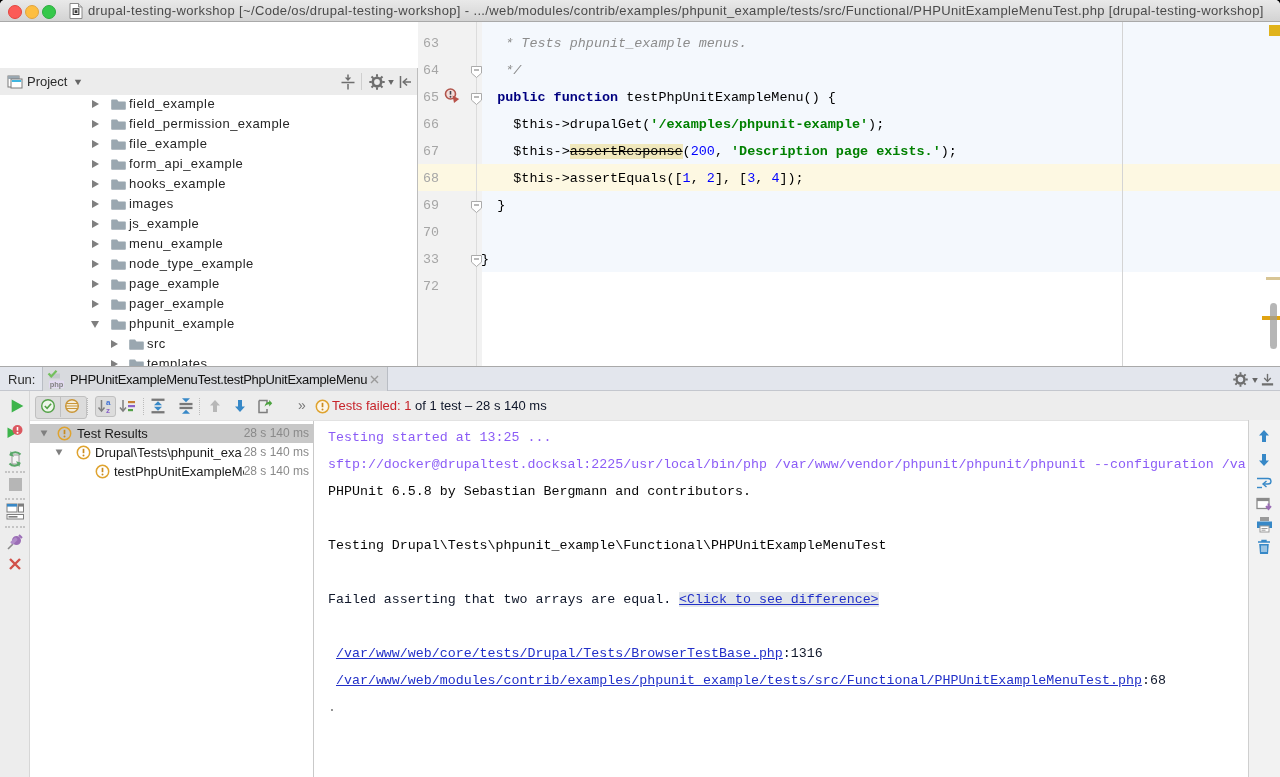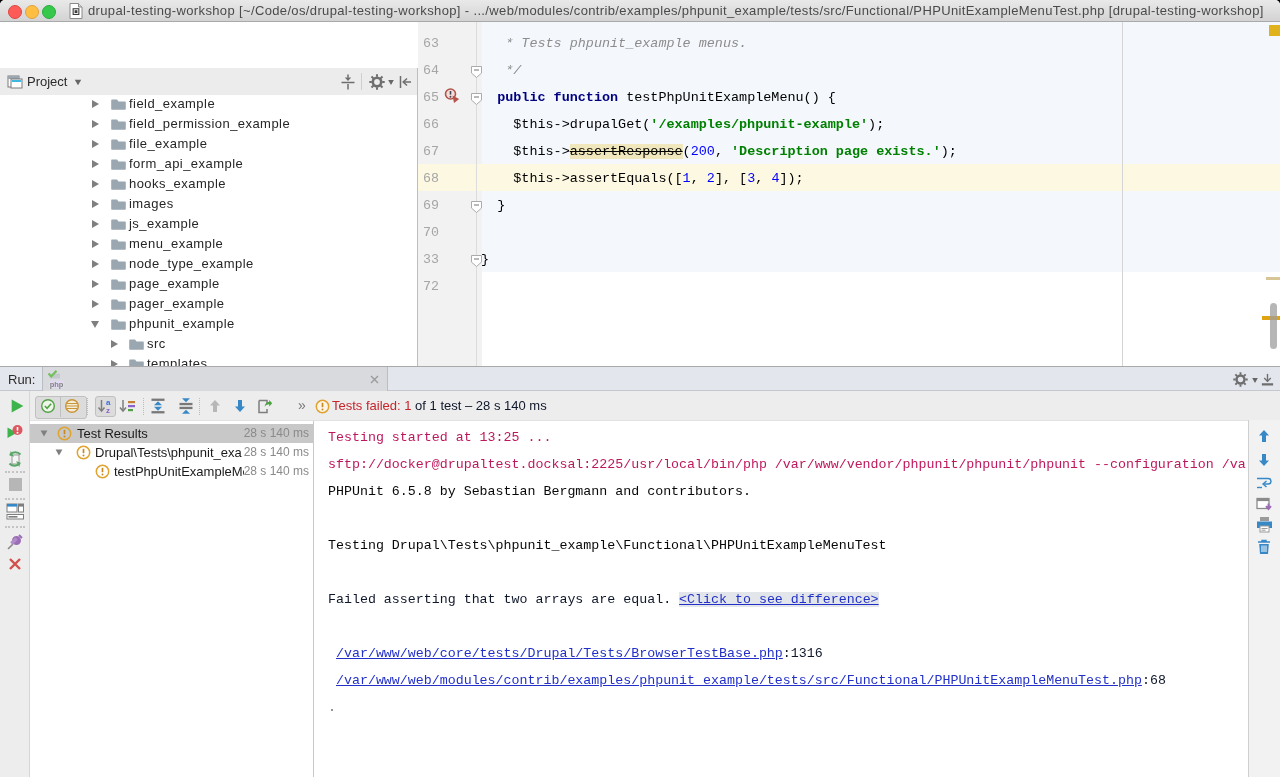--- a/index.html
+++ b/index.html
@@ -35,21 +35,21 @@
 
 #runpanel{left:0;top:366px;width:1280px;height:411px;background:#fff;border-top:1px solid #a9a9a9;box-sizing:border-box;}
 #tabbar{left:0;top:0px;width:1280px;height:23px;background:#e3e6ed;border-bottom:1px solid #c4c7ce;box-sizing:content-box;}
 #runtab{left:42px;top:0px;width:346px;height:24px;background:#d8dade;border-left:1px solid #b9bdc4;border-right:1px solid #b9bdc4;box-sizing:border-box;}
 #toolbar{left:0;top:24px;width:1280px;height:29px;background:#ededed;}
 #lstrip{left:0;top:24px;width:30px;height:386px;background:#ededed;border-right:1px solid #d7d7d7;box-sizing:border-box;}
 #tree{left:30px;top:53px;width:283px;height:358px;background:#fff;}
 #console{left:313px;top:53px;width:935px;height:357px;background:#fff;border-left:1px solid #c9c9c9;box-sizing:border-box;font-family:"Liberation Mono",monospace;font-size:13.3px;overflow:hidden;}
 #rstrip{left:1248px;top:53px;width:32px;height:358px;background:#f2f2f2;border-left:1px solid #cfcfcf;box-sizing:border-box;}
 .con{position:absolute;left:14px;height:27px;line-height:27px;white-space:pre;color:#080808;}
-.navy{color:#be185d;}
+.navy{color:#8b5cf6;}
 .red2{color:#0f172a;}
 .lnk{color:#2230c8;text-decoration:underline;}
 .trr{position:absolute;left:0;width:283px;height:19px;line-height:19px;font-size:13px;color:#1a1a1a;white-space:nowrap;}
 .dur{position:absolute;top:0;right:4px;font-size:12px;color:#8a8a8a;line-height:19px;}
 </style></head>
 <body>
 <div id="win">
 
 <div id="titlebar" class="abs">
   <div class="abs tl" style="left:8px;background:#fc5b57;border:0.5px solid #e2463f;"></div>
@@ -261,20 +261,21 @@
   <div class="abs" style="left:851px;top:3px;width:11px;height:11px;background:#e0b31c;"></div>
   <div class="abs" style="left:848px;top:255px;width:14px;height:3px;background:#d8c595;"></div>
   <div class="abs" style="left:844px;top:294px;width:18px;height:4px;background:#e0a312;"></div>
   <div class="abs" style="left:852px;top:281px;width:7px;height:46px;background:#9e9e9e;border-radius:4px;opacity:.75;"></div>
 </div>
 
 <div id="runpanel" class="abs">
   <div id="tabbar" class="abs">
     <div class="abs" style="left:8px;top:0;height:25px;line-height:25px;font-size:13px;color:#2b2b2b;">Run:</div>
     <div id="runtab" class="abs"></div>
+    <div class="abs" style="left:70px;top:0;height:25px;line-height:25px;font-size:13px;letter-spacing:-.3px;color:#111;">PHPUnitExampleMenuTest.testPhpUnitExampleMenu</div>
     <svg class="abs" style="left:369px;top:7px" width="11" height="11" viewBox="0 0 11 11">
           <path d="M2 2l7 7M9 2l-7 7" stroke="#9a9a9a" stroke-width="1.4"></path>
         </svg>
     <svg class="abs" style="left:47px;top:3px" width="20" height="20" viewBox="0 0 20 20">
           <path d="M3.5 3.5h9.5v5H2.5v-4z" fill="#c5c9ce"></path>
           <rect x="2" y="10.5" width="15" height="7.5" rx="1" fill="#e2daf0"></rect>
           <text x="9.5" y="16.8" font-size="7.5" fill="#838383" text-anchor="middle" font-family="Liberation Sans" font-weight="bold">php</text>
           <path d="M1.5 3.5l2.8 3L9.5 0.8" fill="none" stroke="#72c05c" stroke-width="2.2"></path>
         </svg>
     <svg class="abs" style="left:1233px;top:5px" width="15" height="15" viewBox="0 0 16 16">

